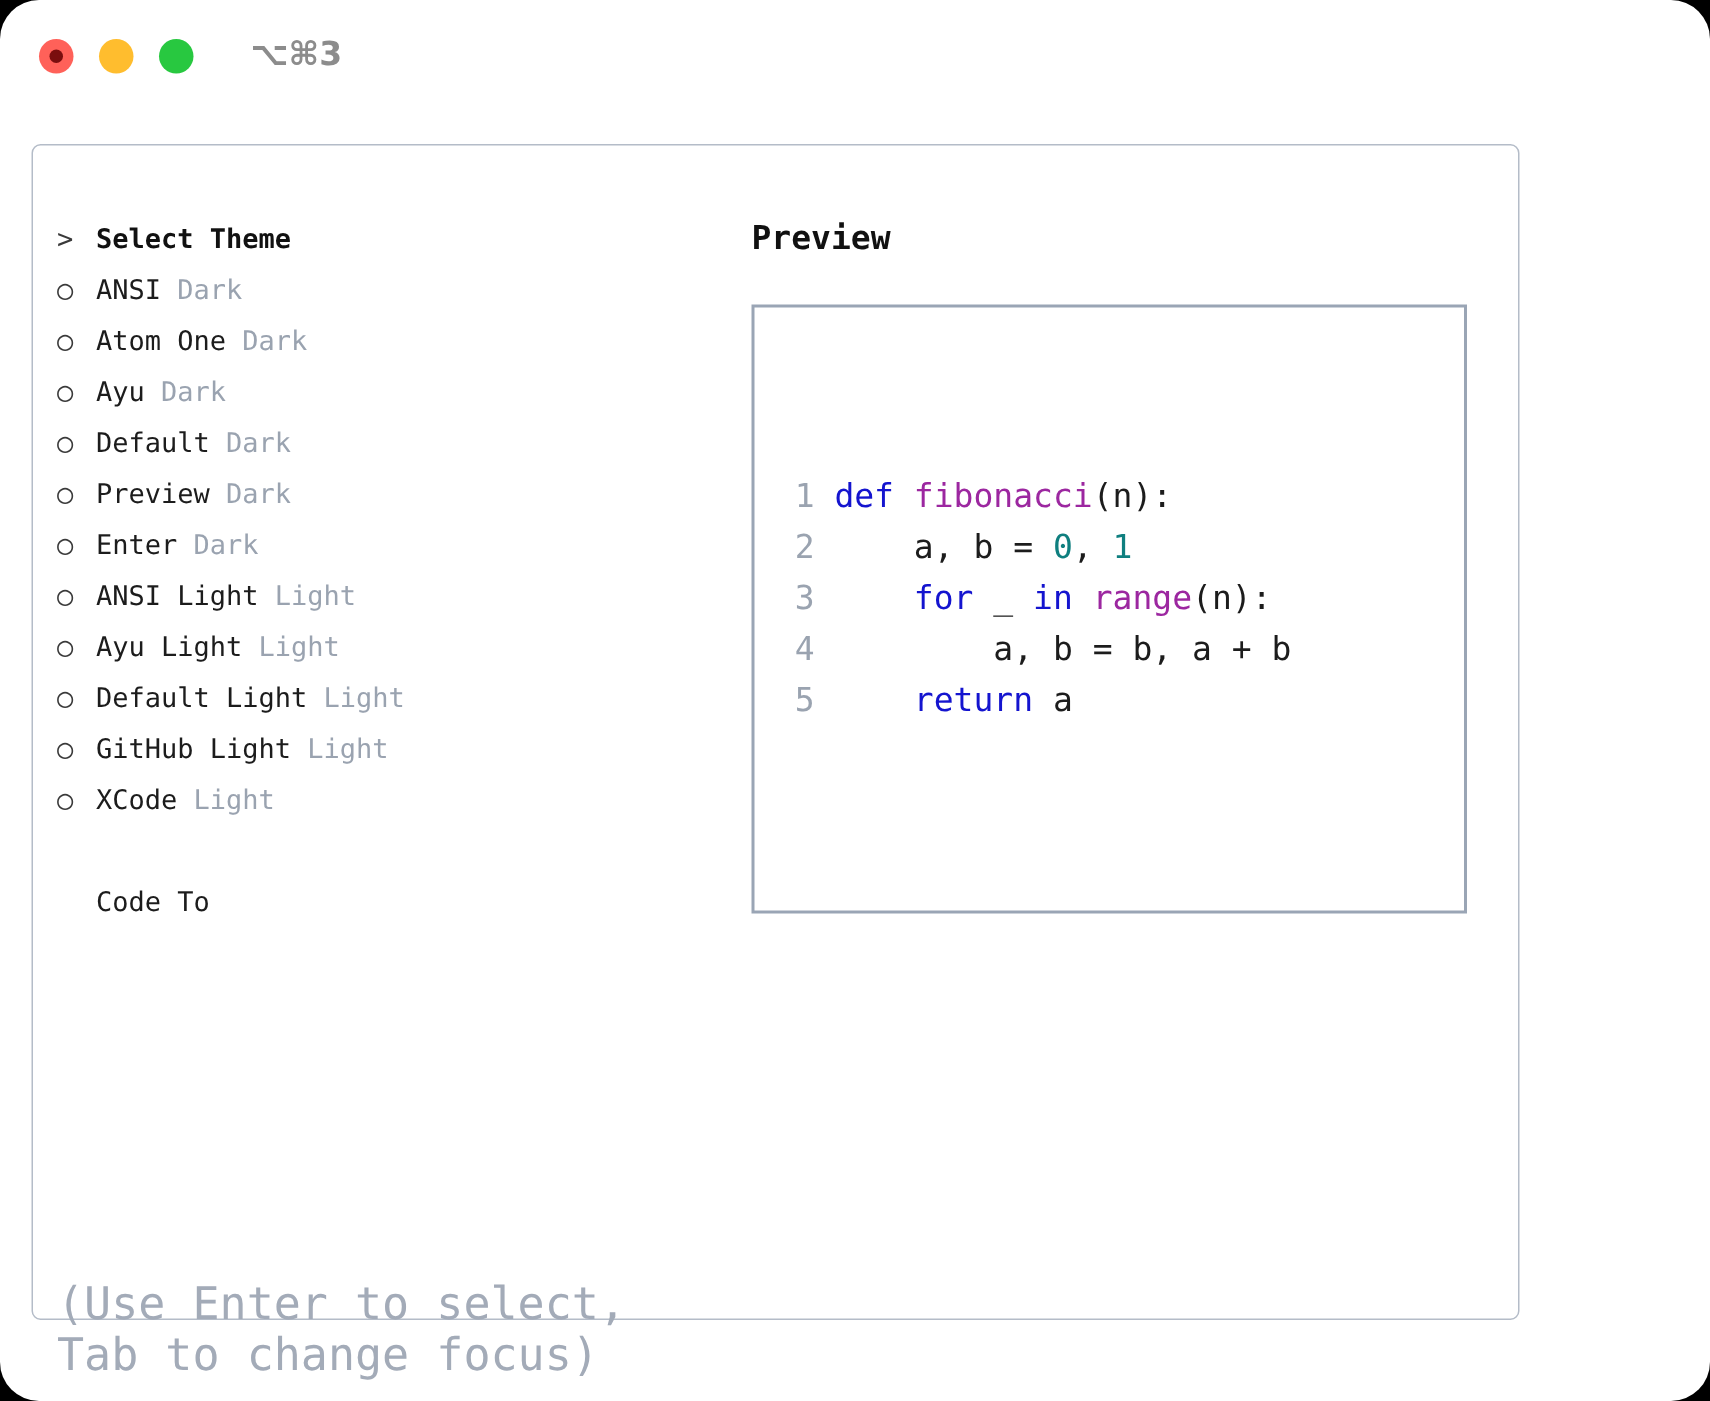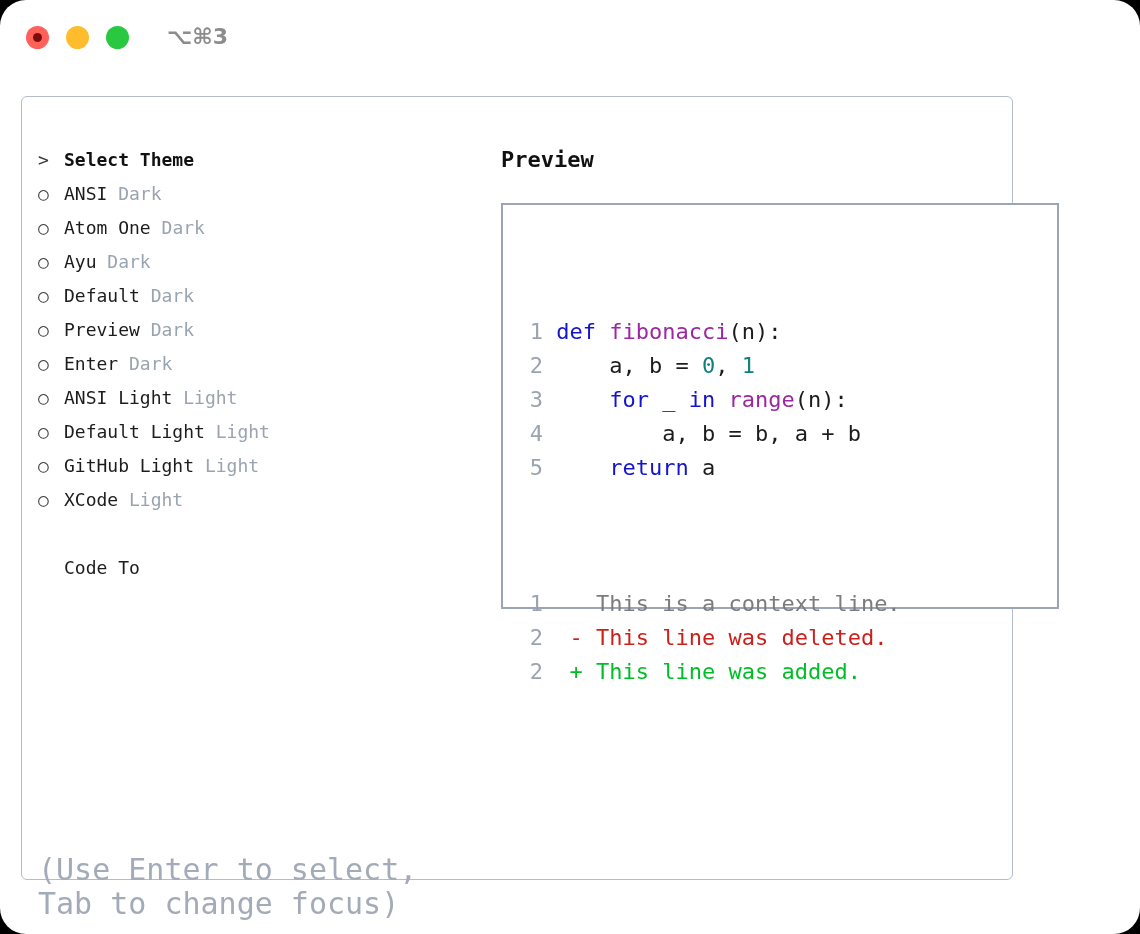--- a/index.html
+++ b/index.html
@@ -137,21 +137,21 @@
   .preview-title {
     font-size: 22px;
     font-weight: 700;
     line-height: 34px;
     color: #111111;
   }
   .preview-box {
     position: absolute;
     left: 0;
     top: 60px;
-    width: 558px;
+    width: 477px;
     height: 406px;
     box-sizing: border-box;
     border: 2px solid #9aa5b5;
     background: #ffffff;
   }
   .code {
     position: absolute;
     left: 14px;
     top: 42px;
     font-size: 22px;
@@ -197,38 +197,38 @@
       <div class="row"><span class="marker">&gt;</span><span class="heading">Select Theme</span></div>
 
       <div id="theme-list">
           <div class="row"><span class="marker">○</span><span class="name">ANSI</span><span class="tag"> Dark</span></div>
           <div class="row"><span class="marker">○</span><span class="name">Atom One</span><span class="tag"> Dark</span></div>
           <div class="row"><span class="marker">○</span><span class="name">Ayu</span><span class="tag"> Dark</span></div>
           <div class="row"><span class="marker">○</span><span class="name">Default</span><span class="tag"> Dark</span></div>
           <div class="row"><span class="marker">○</span><span class="name">Preview</span><span class="tag"> Dark</span></div>
           <div class="row"><span class="marker">○</span><span class="name">Enter</span><span class="tag"> Dark</span></div>
           <div class="row"><span class="marker">○</span><span class="name">ANSI Light</span><span class="tag"> Light</span></div>
+          <div class="row"><span class="marker">○</span><span class="name">Ayu Light</span><span class="tag"> Light</span></div>
           <div class="row"><span class="marker">○</span><span class="name">Default Light</span><span class="tag"> Light</span></div>
           <div class="row"><span class="marker">○</span><span class="name">GitHub Light</span><span class="tag"> Light</span></div>
           <div class="row"><span class="marker">○</span><span class="name">XCode</span><span class="tag"> Light</span></div>
         </div>
 
       <div class="spacer"></div>
 
       <div class="row"><span class="marker none">○</span><span class="name">Code To</span></div>
 
     </div>
 
     <div class="hint">(Use Enter to select, Tab to change focus)</div>
 
     <div class="right-col">
       <div class="preview-title">Preview</div>
 
       <div class="preview-box">
         <div class="code">
           <div id="code-lines"><div><span class="ln">1</span><span class="plain"> </span><span class="kw">def </span><span class="fn">fibonacci</span><span class="plain">(n):</span></div><div><span class="ln">2</span><span class="plain"> </span><span class="plain">    a, b = </span><span class="num">0</span><span class="plain">, </span><span class="num">1</span></div><div><span class="ln">3</span><span class="plain"> </span><span class="plain">    </span><span class="kw">for</span><span class="plain"> _ </span><span class="kw">in</span><span class="plain"> </span><span class="fn">range</span><span class="plain">(n):</span></div><div><span class="ln">4</span><span class="plain"> </span><span class="plain">        a, b = b, a + b</span></div><div><span class="ln">5</span><span class="plain"> </span><span class="plain">    </span><span class="kw">return</span><span class="plain"> a</span></div></div>
-          <div class="diff-block" id="diff-lines"><div><span class="ln">1</span><span class="d-ctx">    This is a context line.</span></div><div><span class="ln">2</span><span class="d-del">  - This line was deleted.</span></div><div><span class="ln">2</span><span class="d-add">  + This line was added.</span></div></div>
         </div>
       </div>
     </div>
 
   </div>
 </div>
 
 </body></html>

